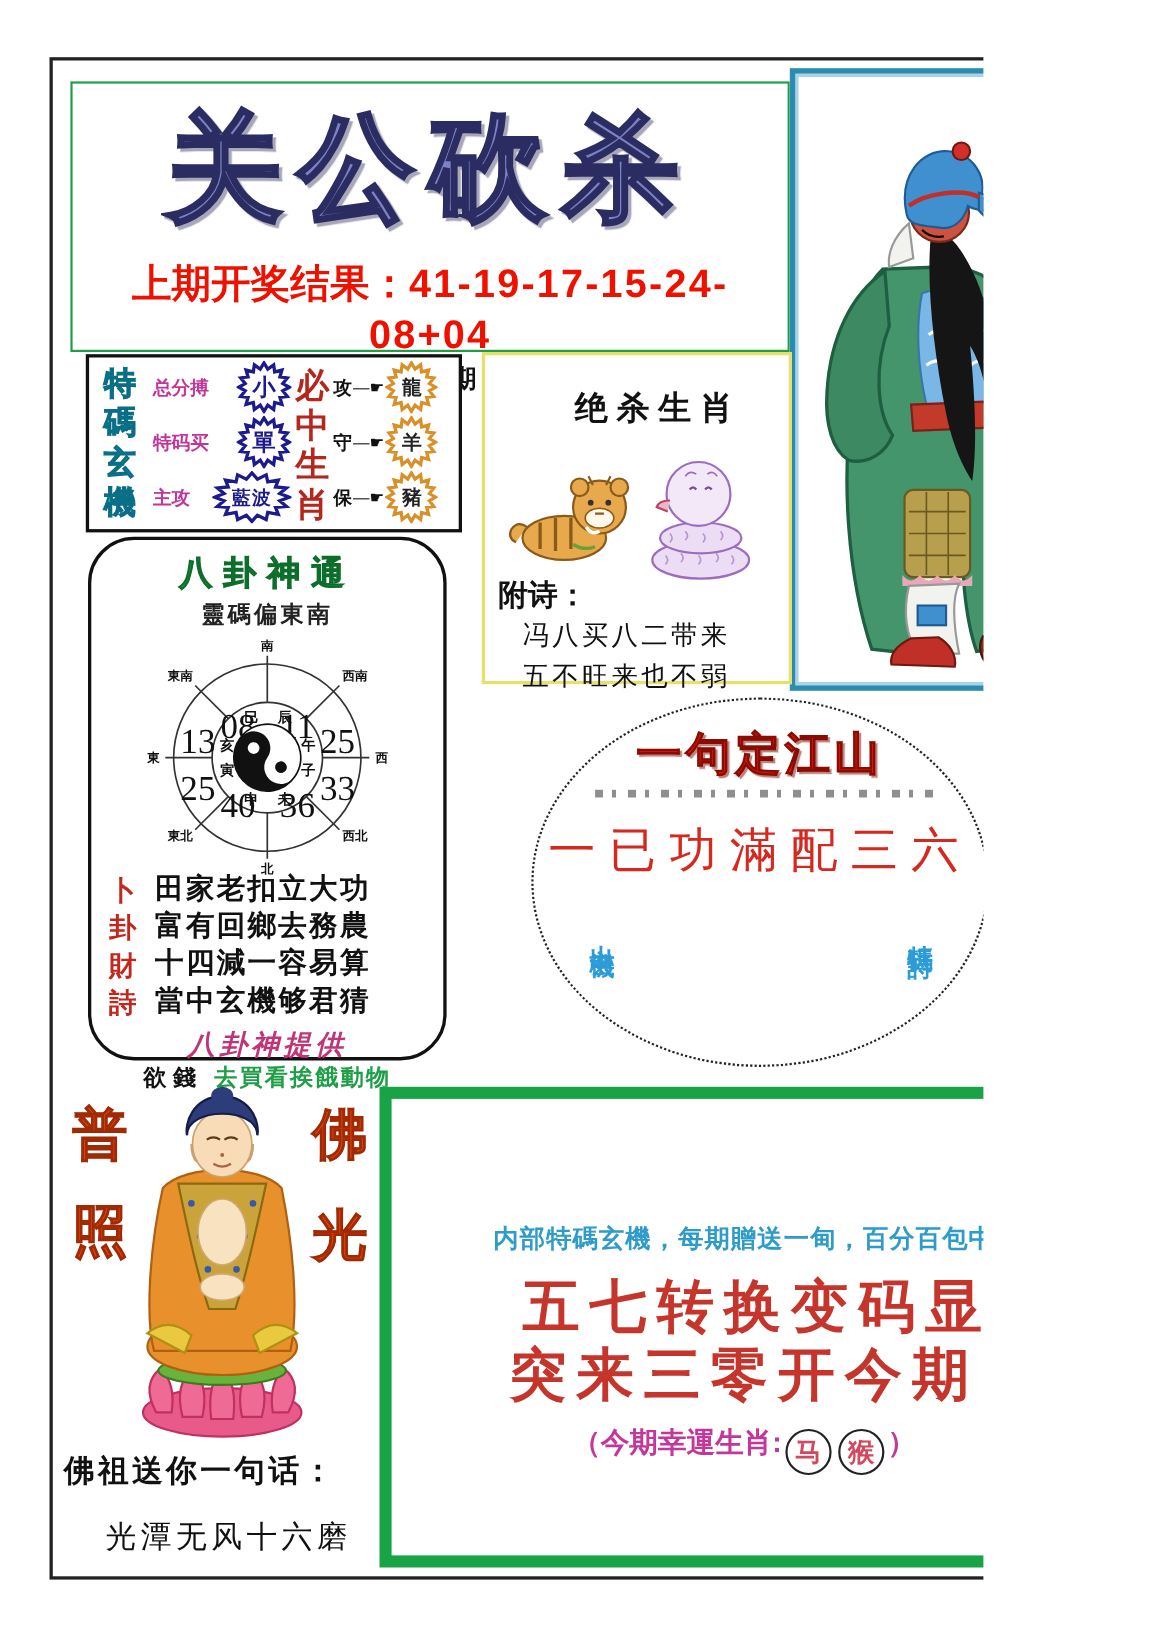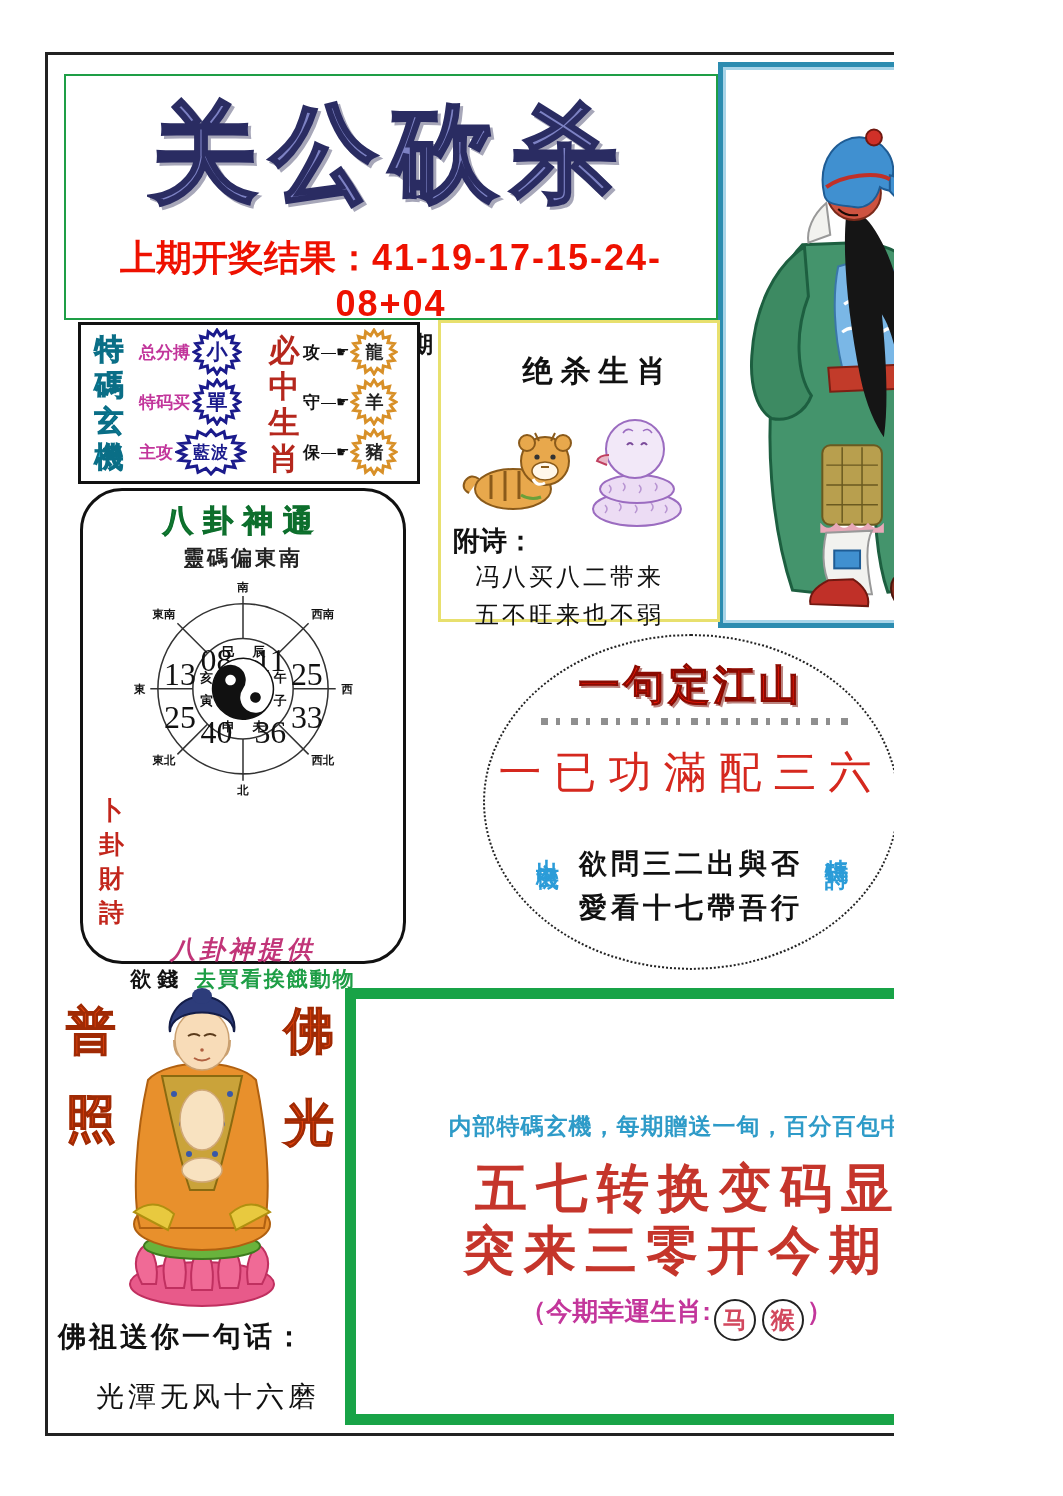--- a/index.html
+++ b/index.html
@@ -24,21 +24,21 @@
   .guangong-box{left:718px;top:62px;width:288px;height:556px;border:5px solid #2c8cb0;
                 box-shadow:inset 0 0 0 3px #a8d4e8;background:#fff;}
   .guangong-box svg{position:absolute;left:4px;top:4px;}
 
   
   .texuan-box{left:78px;top:322px;width:336px;height:156px;border:3px solid #111;background:#fff;}
   .tx-left{position:absolute;left:10px;top:6px;width:36px;text-align:center;}
   .tx-left span{display:block;font-size:29px;line-height:36px;font-weight:900;color:#17a3c4;
                 -webkit-text-stroke:1px #0a6e86;}
   .tx-rows{position:absolute;left:58px;top:2px;width:126px;}
-  .tx-row{height:50px;display:flex;align-items:center;}
+  .tx-row{height:50px;display:flex;align-items:center;justify-content:space-between;}
   .tx-label{font-size:17px;font-weight:bold;color:#c2359b;white-space:nowrap;}
   .burst{position:relative;display:inline-flex;align-items:center;justify-content:center;flex:none;}
   .burst svg.burst-bg{position:absolute;left:0;top:0;width:100%;height:100%;}
   .burst-text{position:relative;font-weight:900;}
   .b-navy{width:50px;height:48px;margin-left:2px;}
   .b-navy .burst-text{color:#1b1b8c;font-size:21px;}
   .b-wide{width:72px;height:48px;margin-left:2px;}
   .b-wide .burst-text{color:#1b1b8c;font-size:17px;letter-spacing:1px;}
   .b-orange{width:48px;height:48px;}
   .b-orange .burst-text{color:#222;font-size:18px;}
@@ -332,37 +332,39 @@
         </g>
       </g>
     </svg>
     <div class="bg-poem-wrap">
       <div class="bg-poem-label">
         <span>卜</span>
         <span>卦</span>
         <span>財</span>
         <span>詩</span>
       </div>
+      <div class="bg-poem">
+        <div>田家老扣立大功</div>
+        <div>富有回鄉去務農</div>
+        <div>十四減一容易算</div>
+        <div>當中玄機够君猜</div>
+      </div>
     </div>
     <div class="bg-provider">八卦神提供</div>
     <div class="bg-hint">
       <span class="bg-hint-label">欲錢</span>
       <span class="bg-hint-text">去買看挨餓動物</span>
     </div>
   </div>
 
   <div class="abs oval-box">
     <div class="ov-title">一句定江山</div>
     <div class="ov-ghost"></div>
     <div class="ov-verse">一已功滿配三六</div>
     <div class="ov-side ov-left">出玄機</div>
-    <div class="ov-lines">
-      <div>欲問三二出與否</div>
-      <div>愛看十七帶吾行</div>
-    </div>
     <div class="ov-side ov-right">特碼詩</div>
   </div>
 
   <span class="corner-char" style="left:66px;top:998px">普</span>
   <span class="corner-char" style="left:66px;top:1086px">照</span>
   <span class="corner-char" style="left:284px;top:998px">佛</span>
   <span class="corner-char" style="left:284px;top:1090px">光</span>
   <svg class="abs" style="left:104px;top:984px" width="196" height="330" viewBox="0 0 196 330">
     <ellipse cx="98" cy="300" rx="72" ry="22" fill="#e85a8a" stroke="#c03060" stroke-width="2"></ellipse>
     <g fill="#f06a96" stroke="#c03060" stroke-width="2">

